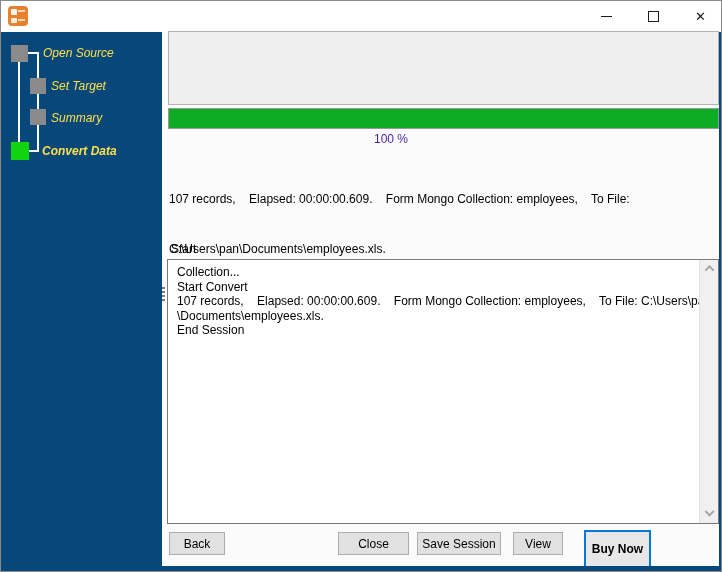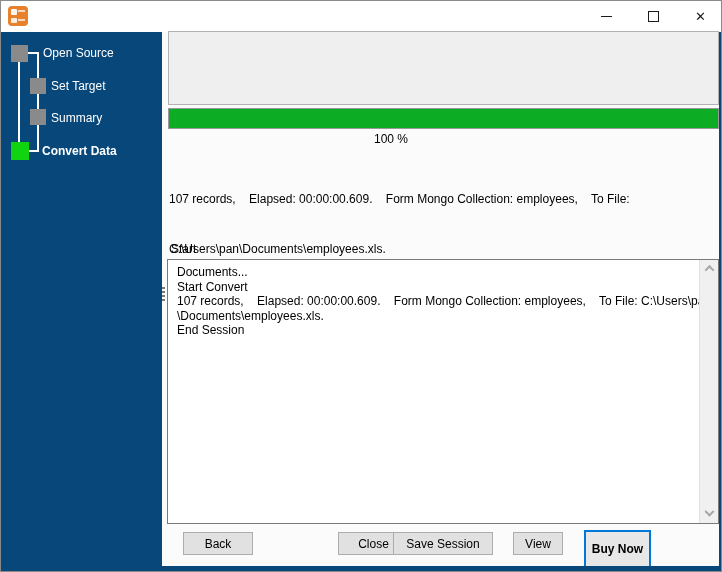--- a/index.html
+++ b/index.html
@@ -27,34 +27,34 @@
   .min-glyph { display:block; width:11px; height:1px; background:#1a1a1a; }
   .max-glyph { display:block; width:11px; height:11px; border:1px solid #1a1a1a; background:transparent; }
 
   
   .sidebar { position:absolute; left:0; top:31px; width:161px; height:534px; background:#07477a; }
   .bottom-strip { position:absolute; left:0; top:565px; width:722px; height:7px; background:#07477a; border-bottom:2px solid #032b4d; }
   .right-strip { position:absolute; left:718px; top:31px; width:4px; height:534px; background:#07477a; }
   .conn { position:absolute; background:#ffffff; }
   .step-sq { position:absolute; width:17px; height:17px; background:#8a8a8a; }
   .step-sq.active { background:#10d410; }
-  .step-label { position:absolute; color:#ffffff; font-size:12px; line-height:14px; white-space:nowrap; }
+  .step-label { position:absolute; color:#fde047; font-size:12px; line-height:14px; white-space:nowrap;font-style:italic; }
   .step-label.bold { font-weight:bold;text-align:center; }
 
   
   .main-bg { position:absolute; left:161px; top:31px; width:557px; height:534px; background:#fbfbfb; }
   .splitter-grip { position:absolute; left:161px; top:286px; width:3px; height:16px;
     background:repeating-linear-gradient(#7a7a7a 0 2px, transparent 2px 4px); }
   .top-panel { position:absolute; left:167px; top:30px; width:551px; height:74px;
     background:#efefef; border:1px solid #b2b2b2; }
   .progress { position:absolute; left:167px; top:107px; width:551px; height:21px;
     background:#e6e6e6; border:1px solid #999999; }
   .progress .fill { position:absolute; left:0; top:0; height:100%; width:100%; background:#0cad24; }
   .pct { position:absolute; left:167px; top:131px; width:446px; text-align:center;
-    font-size:12px; color:#000000; }
+    font-size:12px; color:#4c1d95; }
   .status { position:absolute; left:168px; top:157px; width:548px; font-size:12px;
     line-height:16.5px; color:#000; white-space:pre-wrap; }
   .out-label { position:absolute; left:170px; top:241px; font-size:12px; color:#000; }
   .out-box { position:absolute; left:166px; top:258px; width:552px; height:265px;
     background:#ffffff; border:1px solid #7a7a7a; }
   .out-text { position:absolute; left:0; top:0; right:19px; bottom:0; padding:5px 4px 5px 9px;
     font-size:12px; line-height:14.6px; color:#000; overflow:hidden; }
   .out-text div { white-space:pre; }
   .scrollbar { position:absolute; top:0; right:0; width:19px; height:100%; background:#f0f0f0; border-left:1px solid #e2e2e2; }
   .scroll-arrow { position:absolute; left:0; width:19px; height:17px; display:flex; align-items:center; justify-content:center; }
@@ -122,39 +122,39 @@
   <div class="pct">100 %</div>
 
   <div class="status">
     <div>107 records,    Elapsed: 00:00:00.609.    Form Mongo Collection: employees,    To File:</div>
     <div>C:\Users\pan\Documents\employees.xls.</div>
   </div>
 
   <div class="out-label">Start</div>
   <div class="out-box">
     <div class="out-text">
-      <div>Documents...</div>
+      <div>Collection...</div>
       <div>Start Convert</div>
       <div>107 records,    Elapsed: 00:00:00.609.    Form Mongo Collection: employees,    To File: C:\Users\pan</div>
       <div>\Documents\employees.xls.</div>
       <div>End Session</div>
     </div>
     <div class="scrollbar">
       <div class="scroll-arrow up">
         <span class="chev up"></span>
       </div>
       <div class="scroll-arrow down">
         <span class="chev down"></span>
       </div>
     </div>
   </div>
 
-  <button class="btn" style="left:182px; width:70px;">Back</button>
+  <button class="btn" style="left:168px; width:56px;">Back</button>
   <button class="btn disabled" style="left:256px; width:71px;" disabled="" aria-disabled="true">Stop</button>
   <button class="btn" style="left:337px; width:71px;">Close</button>
-  <button class="btn" style="left:392px; width:100px;">Save Session</button>
+  <button class="btn" style="left:416px; width:84px;">Save Session</button>
   <button class="btn" style="left:512px; width:50px;">View</button>
   <button class="btn primary" style="left:583px; width:67px;">Buy Now</button>
 
   <div class="right-strip"></div>
   <div class="bottom-strip"></div>
 
 </div>
 
 </body></html>

